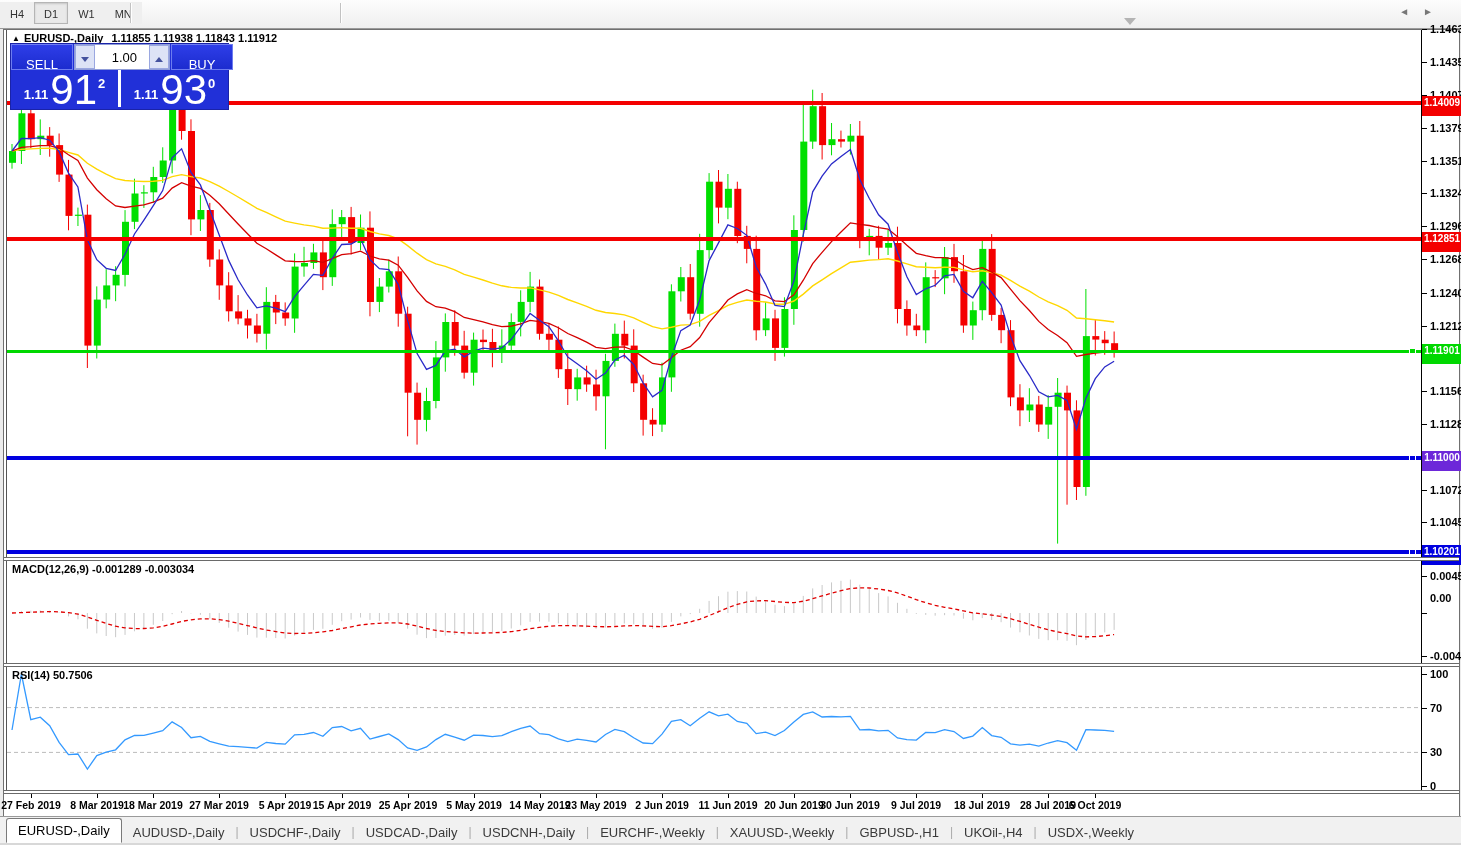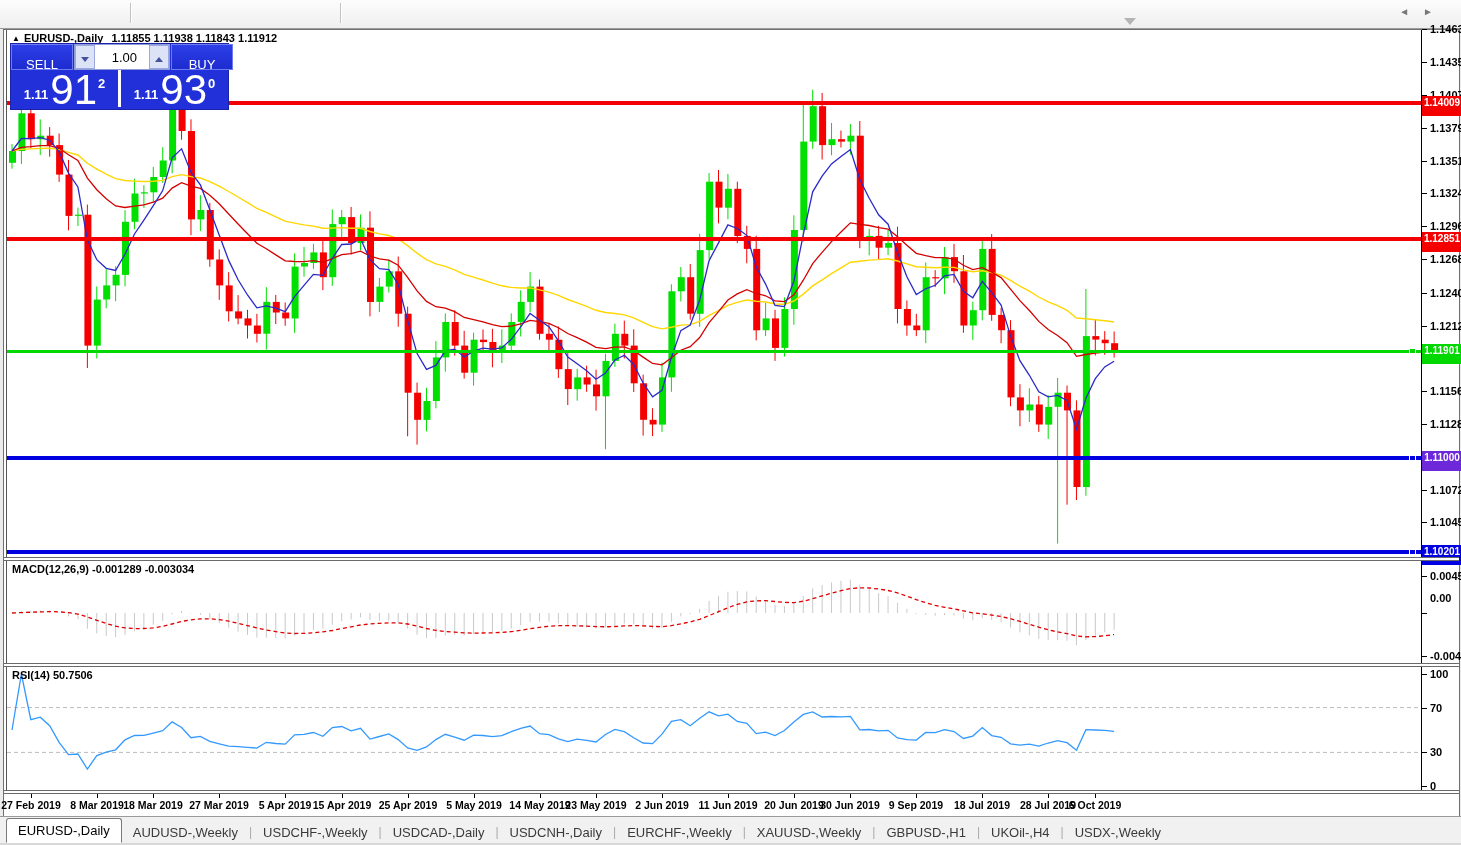--- a/index.html
+++ b/index.html
@@ -76,20 +76,21 @@
   .tab-sep{color:#aaa;font-size:12px;line-height:21px;}
   #tab-arrows{position:absolute;right:14px;top:6px;font-size:10px;color:#777;letter-spacing:14px;cursor:pointer;}
   #bottom-strip{position:absolute;left:0;top:843px;width:1461px;height:2px;background:#d8d8d8;}
 </style>
 </head>
 <body>
 
 <div id="app">
 
   <div id="toolbar">
+    <div id="tf-buttons"><button class="tf-btn">H4</button><button class="tf-btn active">D1</button><button class="tf-btn">W1</button><button class="tf-btn">MN</button></div>
     <div class="tf-sep" style="left:130px"></div>
     <div class="tf-sep" style="left:340px"></div>
   </div>
   <div id="scroll-end-marker"></div>
 
   <div id="chart-window">
 
     <svg id="chart-svg" width="1455" height="762">
         <defs>
           <clipPath id="cpMain">
@@ -600,35 +601,35 @@
         <div class="dlabel" style="left: 592px;">23 May 2019</div>
         <div class="dtick" style="left: 658px;"></div>
         <div class="dlabel" style="left: 658px; text-align: center;">2 Jun 2019</div>
         <div class="dtick" style="left: 724px;"></div>
         <div class="dlabel" style="left: 724px;">11 Jun 2019</div>
         <div class="dtick" style="left: 790px;"></div>
         <div class="dlabel" style="left: 790px;">20 Jun 2019</div>
         <div class="dtick" style="left: 846px;"></div>
         <div class="dlabel" style="left: 846px;">30 Jun 2019</div>
         <div class="dtick" style="left: 912px;"></div>
-        <div class="dlabel" style="left: 912px;">9 Sep 2019</div>
+        <div class="dlabel" style="left: 912px;">9 Jul 2019</div>
         <div class="dtick" style="left: 978px;"></div>
         <div class="dlabel" style="left: 978px;">18 Jul 2019</div>
         <div class="dtick" style="left: 1044px;"></div>
         <div class="dlabel" style="left: 1044px;">28 Jul 2019</div>
         <div class="dtick" style="left: 1091px;"></div>
         <div class="dlabel" style="left: 1091px;">6 Oct 2019</div>
       </div>
   </div>
 
   <div id="tabbar">
       <div class="tab active">EURUSD-,Daily</div>
-      <div class="tab">AUDUSD-,Weekly</div>
-      <div class="tab-sep">|</div>
-      <div class="tab">USDCHF-,Weekly</div>
+      <div class="tab">AUDUSD-,Daily</div>
+      <div class="tab-sep">|</div>
+      <div class="tab">USDCHF-,Daily</div>
       <div class="tab-sep">|</div>
       <div class="tab">USDCAD-,Daily</div>
       <div class="tab-sep">|</div>
       <div class="tab">USDCNH-,Daily</div>
       <div class="tab-sep">|</div>
       <div class="tab">EURCHF-,Weekly</div>
       <div class="tab-sep">|</div>
       <div class="tab">XAUUSD-,Weekly</div>
       <div class="tab-sep">|</div>
       <div class="tab">GBPUSD-,H1</div>

